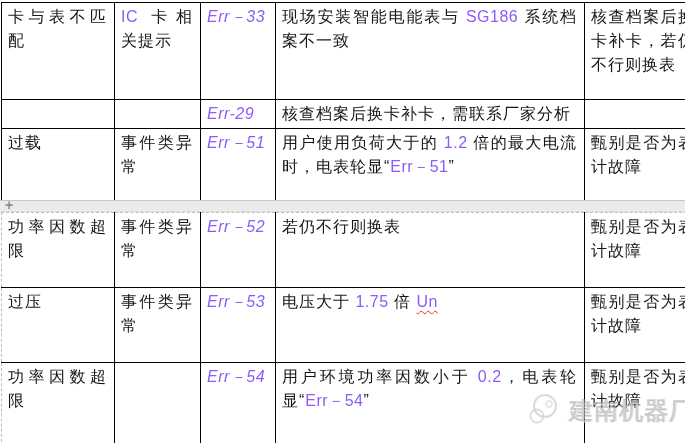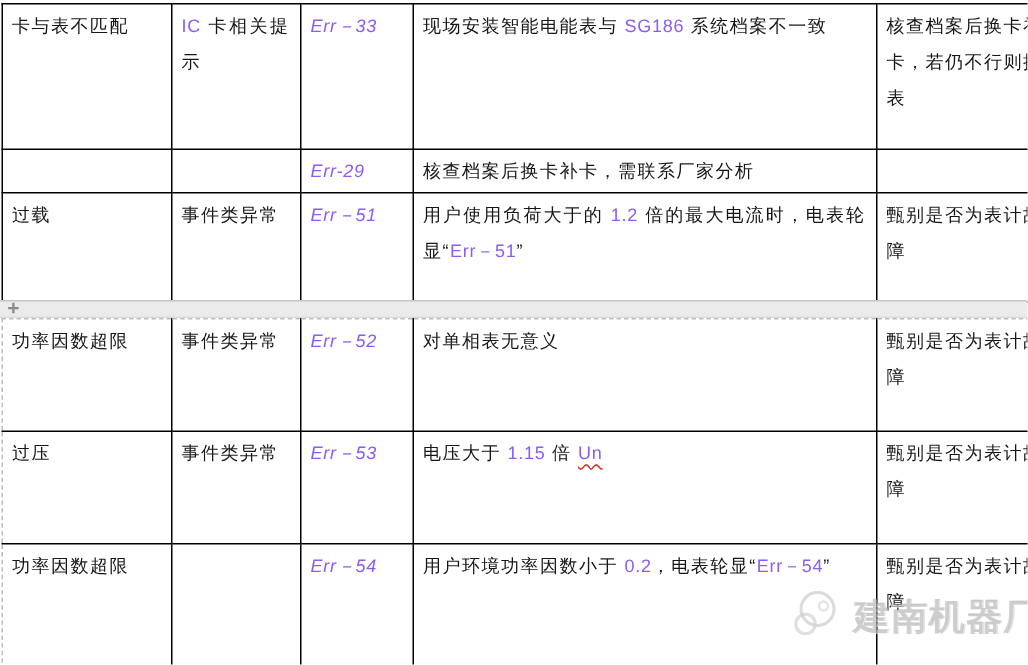--- a/index.html
+++ b/index.html
@@ -6,21 +6,21 @@
   body{
     width:685px;height:443px;overflow:hidden;position:relative;background:#fff;
     font-family:"Liberation Sans", sans-serif;
   }
   .doc{position:absolute;inset:0;}
   table.tbl{border-collapse:collapse;table-layout:fixed;width:701px;}
   table.tbl td{
     border:1px solid #000;
     vertical-align:top;
     padding:2px 7px 2px 6px;
-    font-size:12px;
+    font-size:16px;
     line-height:24px;
     color:#161616;
     letter-spacing:1px;
     text-align:justify;
     overflow:hidden;
     word-break:break-all;
     margin-top:40px;
   }
   #t1{position:absolute;left:1px;top:2px;}
   #t2{position:absolute;left:1px;top:212px;}
@@ -105,28 +105,28 @@
         <col style="width:86px">
         <col style="width:75px">
         <col style="width:309px">
         <col style="width:118px">
     </colgroup>
     <tbody>
         <tr style="height:75px">
       <td class="autolatin">功率因数超限</td>
       <td class="autolatin">事件类异常</td>
       <td class="autolatin code"><span class="latin">Err－52</span></td>
-      <td class="autolatin">对单相表无意义</td>
+      <td class="autolatin">若仍不行则换表</td>
       <td class="autolatin">甄别是否为表计故障</td>
     </tr>
     <tr style="height:75px">
       <td class="autolatin">过压</td>
       <td class="autolatin">事件类异常</td>
       <td class="autolatin code"><span class="latin">Err－53</span></td>
-      <td class="autolatin">电压大于 <span class="latin">1.15</span> 倍 <span class="latin misspell">Un</span></td>
+      <td class="autolatin">电压大于 <span class="latin">1.75</span> 倍 <span class="latin misspell">Un</span></td>
       <td class="autolatin">甄别是否为表计故障</td>
     </tr>
     <tr style="height:95px">
       <td class="autolatin">功率因数超限</td>
       <td class="autolatin"></td>
       <td class="autolatin code"><span class="latin">Err－54</span></td>
       <td class="autolatin">用户环境功率因数小于 <span class="latin">0.2</span>，电表轮显“<span class="latin">Err－54</span>”</td>
       <td class="autolatin">甄别是否为表计故障</td>
     </tr>
   </tbody>

